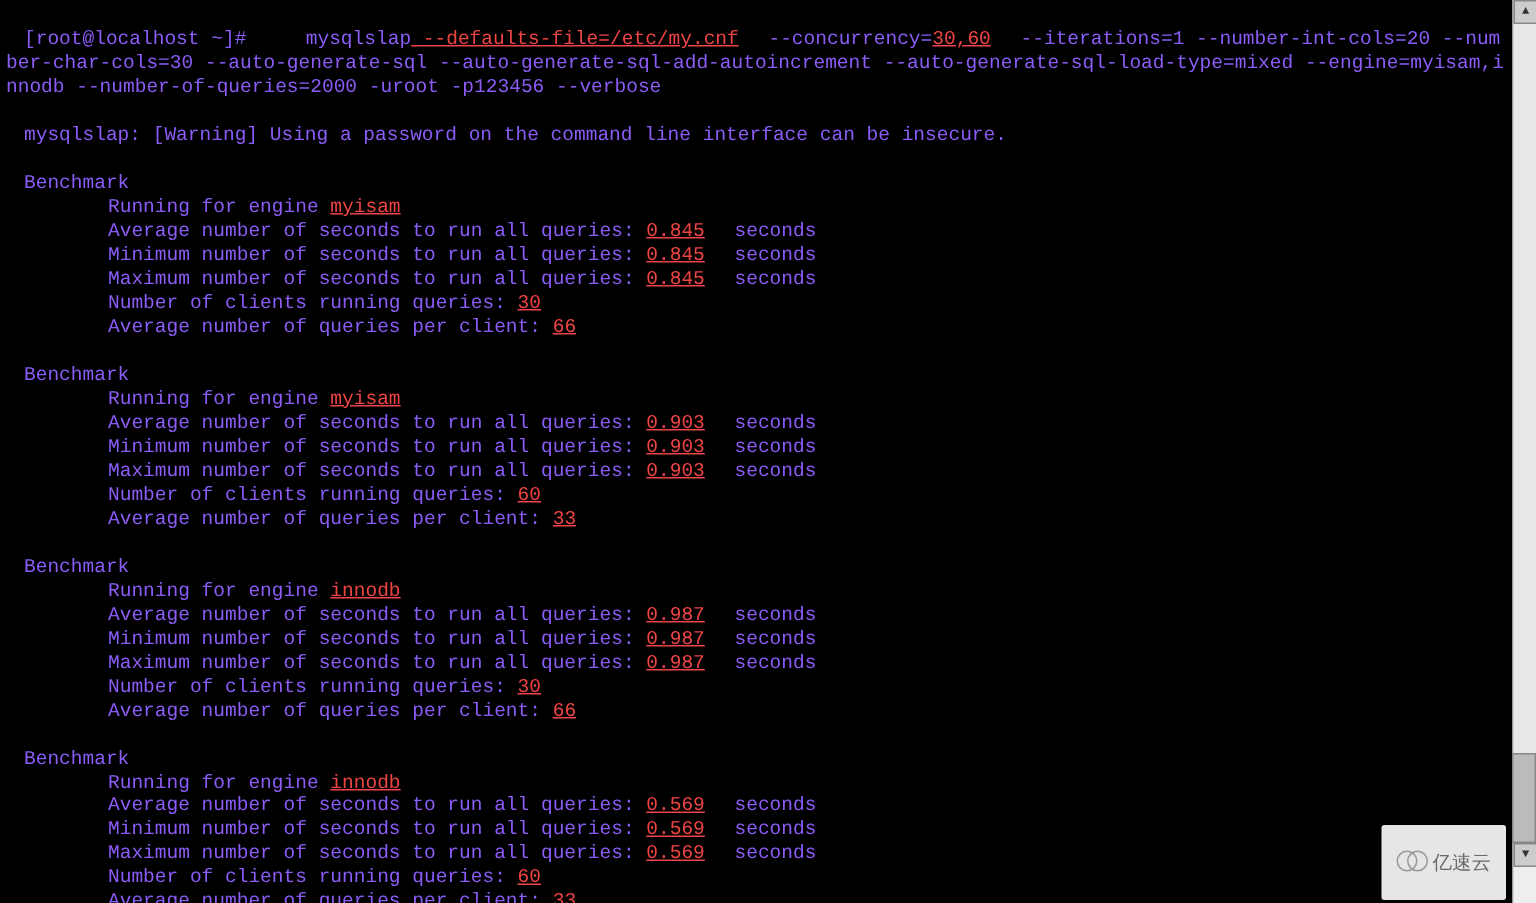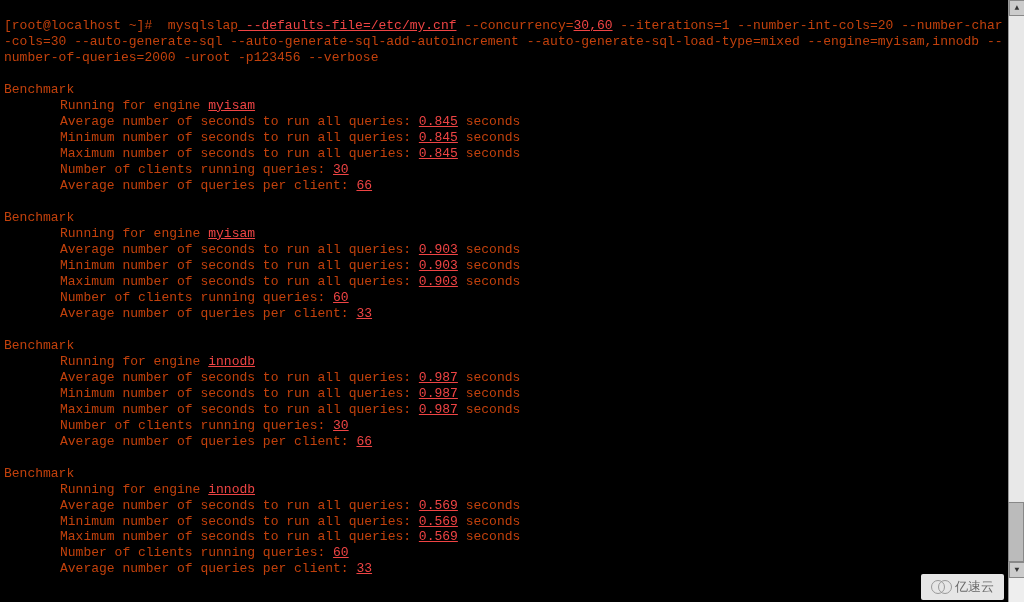--- a/index.html
+++ b/index.html
@@ -64,36 +64,35 @@
       background: #bbb;
       border: 1px solid #888;
     }
     .scroll-resize {
       position: absolute;
       bottom: 0;
       width: 16px;
       height: 24px;
       background: #eee;
     }
-    .white { color: #c2410c; }
+    .white { color: #8b5cf6; margin-left: 12px; }
     .yellow-ul { color: #ef4444; text-decoration: underline; }
     .indent2 { margin-left: 56px; display: inline-block; font-family: Liberation Mono, monospace; }
     .line { display: block; }
     .watermark {
       position: absolute;
       right: 20px;
       bottom: 2px;
       background: rgba(255,255,255,0.9);
-      padding: 5px 10px;
+      padding: 17px 10px;
       font-family: sans-serif;
       font-size: 13px;
       color: #6a6a6a;
       border-radius: 2px;
       display: flex;
-      align-items: center;
       gap: 4px;
       margin-top: 16px;
     }
     .watermark-icon {
       display: inline-block;
       position: relative;
       width: 20px;
       height: 14px;
     }
     .watermark-icon::before,
@@ -106,20 +105,21 @@
       height: 12px;
     }
     .watermark-icon::before { left: 0; }
     .watermark-icon::after { left: 7px; }
   </style>
 </head>
 <body>
 
 <div class="terminal">
 <span class="line"><span class="white">[root@localhost ~]# </span><span class="white"> </span><span class="white">mysqlslap</span><span class="yellow-ul"> --defaults-file=/etc/my.cnf</span><span class="white"> --concurrency=</span><span class="yellow-ul">30,60</span><span class="white"> --iterations=1 --number-int-cols=20 --number-char-cols=30 --auto-generate-sql --auto-generate-sql-add-autoincrement --auto-generate-sql-load-type=mixed --engine=myisam,innodb --number-of-queries=2000 -uroot -p123456 --verbose</span></span>
+<span class="line white">mysqlslap: [Warning] Using a password on the command line interface can be insecure.</span>
 <span class="line white">Benchmark</span><span class="line"><span class="indent2"><span class="white">Running for engine </span><span class="yellow-ul">myisam</span></span></span><span class="line"><span class="indent2"><span class="white">Average number of seconds to run all queries: </span><span class="yellow-ul">0.845</span><span class="white"> seconds</span></span></span><span class="line"><span class="indent2"><span class="white">Minimum number of seconds to run all queries: </span><span class="yellow-ul">0.845</span><span class="white"> seconds</span></span></span><span class="line"><span class="indent2"><span class="white">Maximum number of seconds to run all queries: </span><span class="yellow-ul">0.845</span><span class="white"> seconds</span></span></span><span class="line"><span class="indent2"><span class="white">Number of clients running queries: </span><span class="yellow-ul">30</span></span></span><span class="line"><span class="indent2"><span class="white">Average number of queries per client: </span><span class="yellow-ul">66</span></span></span><span class="line">&nbsp;</span><span class="line white">Benchmark</span><span class="line"><span class="indent2"><span class="white">Running for engine </span><span class="yellow-ul">myisam</span></span></span><span class="line"><span class="indent2"><span class="white">Average number of seconds to run all queries: </span><span class="yellow-ul">0.903</span><span class="white"> seconds</span></span></span><span class="line"><span class="indent2"><span class="white">Minimum number of seconds to run all queries: </span><span class="yellow-ul">0.903</span><span class="white"> seconds</span></span></span><span class="line"><span class="indent2"><span class="white">Maximum number of seconds to run all queries: </span><span class="yellow-ul">0.903</span><span class="white"> seconds</span></span></span><span class="line"><span class="indent2"><span class="white">Number of clients running queries: </span><span class="yellow-ul">60</span></span></span><span class="line"><span class="indent2"><span class="white">Average number of queries per client: </span><span class="yellow-ul">33</span></span></span><span class="line">&nbsp;</span><span class="line white">Benchmark</span><span class="line"><span class="indent2"><span class="white">Running for engine </span><span class="yellow-ul">innodb</span></span></span><span class="line"><span class="indent2"><span class="white">Average number of seconds to run all queries: </span><span class="yellow-ul">0.987</span><span class="white"> seconds</span></span></span><span class="line"><span class="indent2"><span class="white">Minimum number of seconds to run all queries: </span><span class="yellow-ul">0.987</span><span class="white"> seconds</span></span></span><span class="line"><span class="indent2"><span class="white">Maximum number of seconds to run all queries: </span><span class="yellow-ul">0.987</span><span class="white"> seconds</span></span></span><span class="line"><span class="indent2"><span class="white">Number of clients running queries: </span><span class="yellow-ul">30</span></span></span><span class="line"><span class="indent2"><span class="white">Average number of queries per client: </span><span class="yellow-ul">66</span></span></span><span class="line">&nbsp;</span><span class="line white">Benchmark</span><span class="line"><span class="indent2"><span class="white">Running for engine </span><span class="yellow-ul">innodb</span></span></span><span class="line"><span class="indent2"><span class="white">Average number of seconds to run all queries: </span><span class="yellow-ul">0.569</span><span class="white"> seconds</span></span></span><span class="line"><span class="indent2"><span class="white">Minimum number of seconds to run all queries: </span><span class="yellow-ul">0.569</span><span class="white"> seconds</span></span></span><span class="line"><span class="indent2"><span class="white">Maximum number of seconds to run all queries: </span><span class="yellow-ul">0.569</span><span class="white"> seconds</span></span></span><span class="line"><span class="indent2"><span class="white">Number of clients running queries: </span><span class="yellow-ul">60</span></span></span><span class="line"><span class="indent2"><span class="white">Average number of queries per client: </span><span class="yellow-ul">33</span></span></span>
 
 </div>
 
 <div class="scrollbar">
   <div class="scroll-up">▲</div>
   <div class="scroll-track"></div>
   <div class="scroll-thumb"></div>
   <div class="scroll-down">▼</div>
   <div class="scroll-resize"></div>

